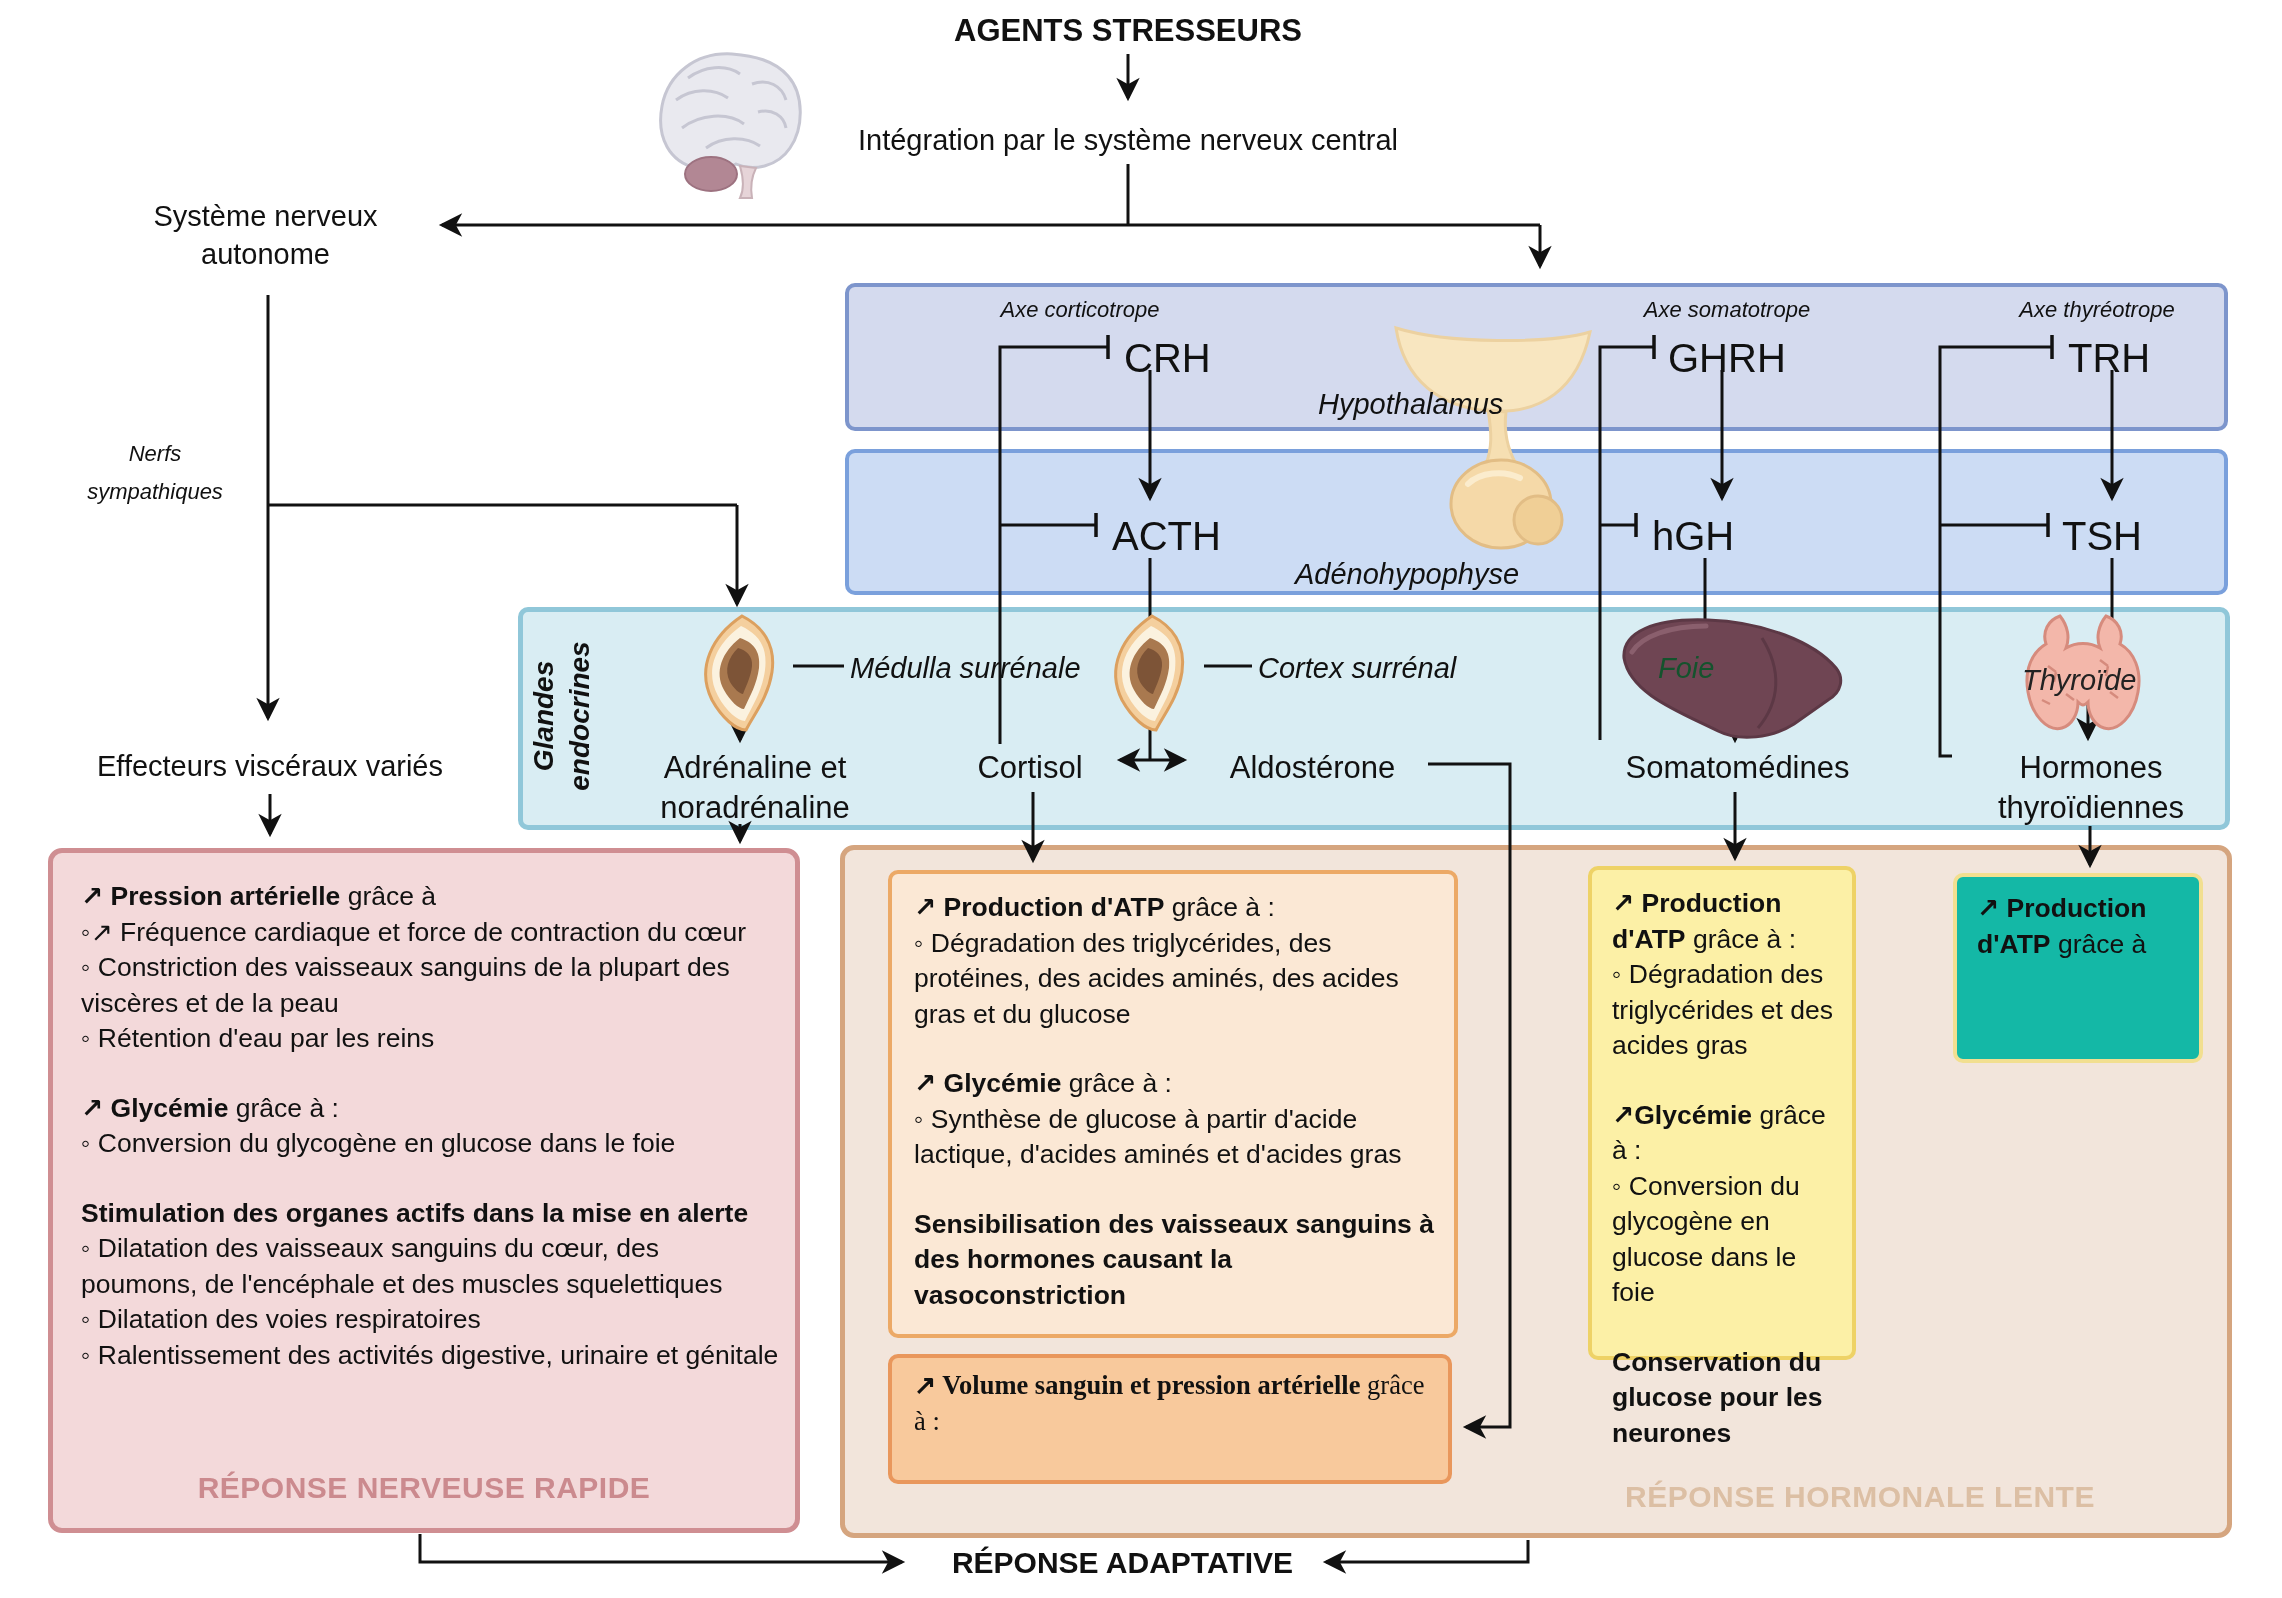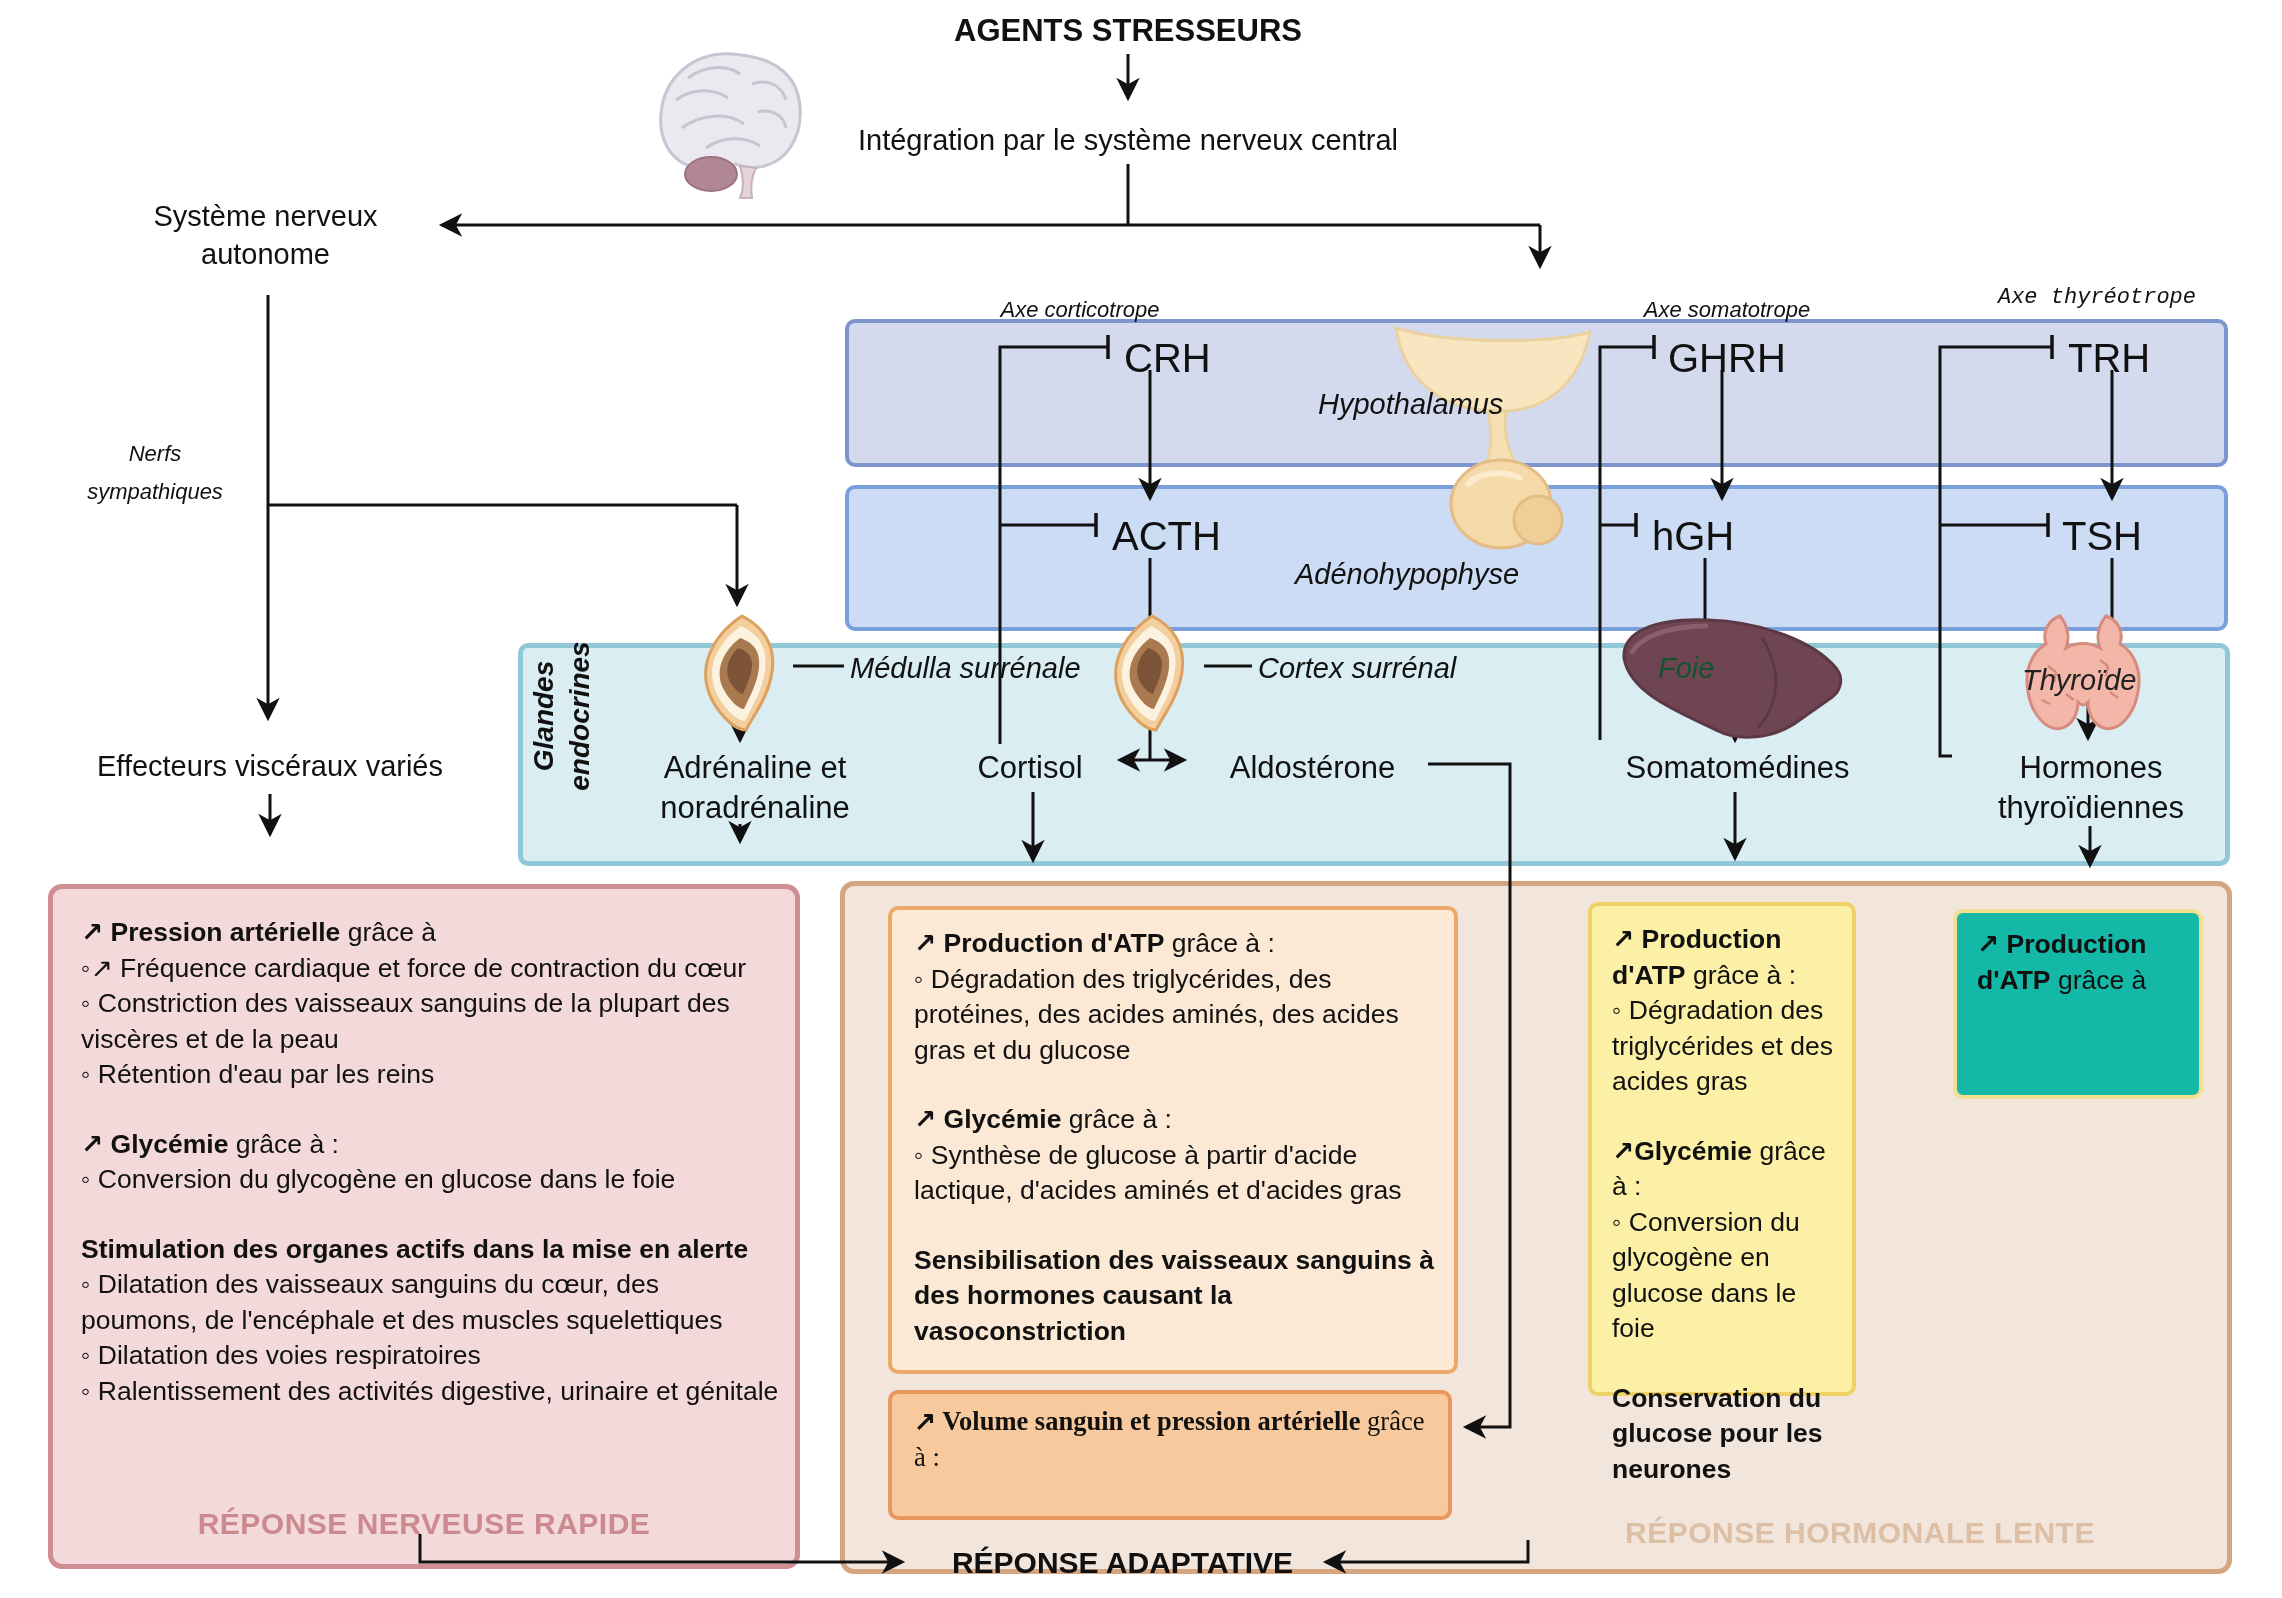--- a/index.html
+++ b/index.html
@@ -8,21 +8,21 @@
   .abs{position:absolute;}
   .ctr{text-align:center;}
   .it{font-style:italic;}
   .b{font-weight:bold;}
   .t29{font-size:29px;line-height:1.25;}
   .t30{font-size:30px;line-height:1.25;}
   .t31{font-size:31px;line-height:1.2;}
   .t27i{font-size:22px;font-style:italic;line-height:1.3;}
   .hormone{font-size:31px;}
   .relname{font-size:40px;}
-  .bigbox{position:absolute;border-radius:10px;box-sizing:border-box;margin-top:36px;}
+  .bigbox{position:absolute;border-radius:10px;box-sizing:border-box;}
   .box-hypo{background:#d4daee;border:4px solid #7d95cc;}
   .box-adeno{background:#ccdcf4;border:4px solid #7aa0dc;}
   .box-teal{background:#d9edf3;border:5px solid #90c7d9;}
   .box-pink{background:#f3d9da;border:5px solid #cf8e92;border-radius:14px;}
   .box-tan{background:#f2e5db;border:5px solid #d5a57f;border-radius:14px;}
   .box-cortisol{background:#fbe8d5;border:4px solid #eca966;border-radius:10px;}
   .box-aldo{background:#f8c99c;border:4px solid #e9975c;border-radius:10px;font-family:Liberation Serif, serif;}
   .box-soma{background:#fcf0a6;border:4px solid #eed266;border-radius:10px;}
   .box-thyro{background:#14b8a6;border:4px solid #f2df90;border-radius:10px;}
   .content{position:absolute;font-size:26.5px;line-height:1.34;}
@@ -211,21 +211,21 @@
 <div class="abs ctr t29" style="left:88px;top:198px;width:355px;">Système nerveux</div>
 <div class="abs ctr t29" style="left:88px;top:236px;width:355px;">autonome</div>
 
 <div class="abs ctr t27i" style="left:55px;top:440px;width:200px;">Nerfs</div>
 <div class="abs ctr t27i" style="left:40px;top:478px;width:230px;">sympathiques</div>
 
 <div class="abs ctr t29" style="left:55px;top:748px;width:430px;">Effecteurs viscéraux variés</div>
 
 <div class="abs ctr t27i" style="left:930px;top:296px;width:300px;">Axe corticotrope</div>
 <div class="abs ctr t27i" style="left:1577px;top:296px;width:300px;">Axe somatotrope</div>
-<div class="abs ctr t27i" style="left:1947px;top:284px;width:300px;font-family:Liberation Mono, monospace;">Axe thyréotrope</div>
+<div class="abs ctr t27i" style="left:1947px;top:296px;width:300px;">Axe thyréotrope</div>
 
 <div class="abs relname" style="left:1124px;top:336px;">CRH</div>
 <div class="abs relname" style="left:1668px;top:336px;">GHRH</div>
 <div class="abs relname" style="left:2068px;top:336px;">TRH</div>
 
 <div class="abs it t29" style="left:1318px;top:386px;width:220px;">Hypothalamus</div>
 
 <div class="abs relname" style="left:1112px;top:514px;">ACTH</div>
 <div class="abs relname" style="left:1652px;top:514px;">hGH</div>
 <div class="abs relname" style="left:2062px;top:514px;">TSH</div>

